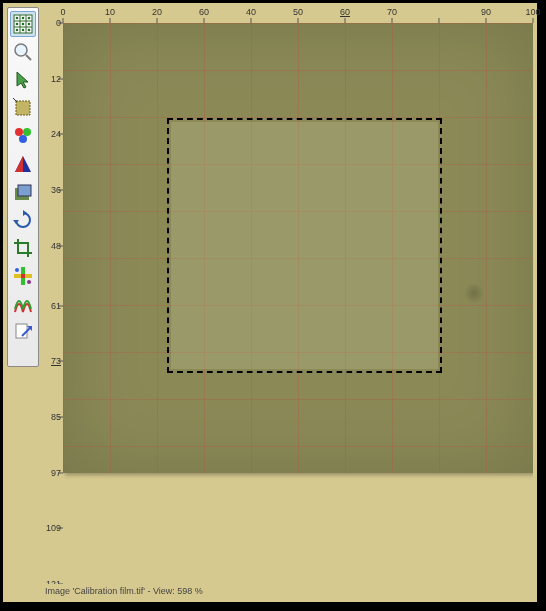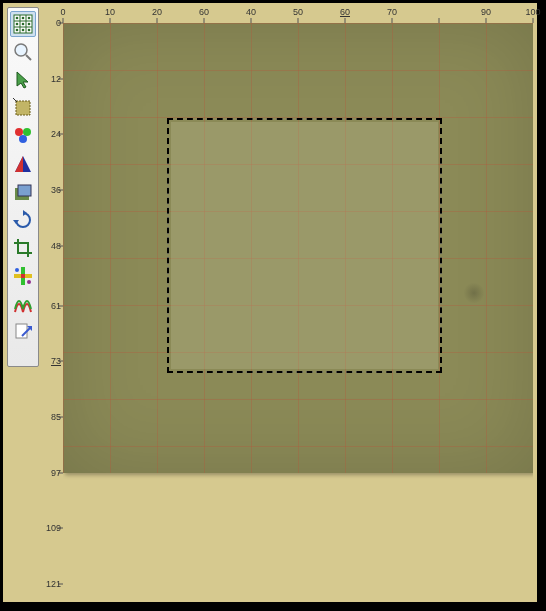--- a/index.html
+++ b/index.html
@@ -343,14 +343,17 @@
             <div class="grid-h" style="top: 423px;"></div>
           </div>
           <div class="smudge" style="left: 400px; top: 260px;"></div>
           <div class="selection" style="left: 104px; top: 95px; width: 275px; height: 255px;">
             <div class="selection-interior"></div>
           </div>
         </div>
       </div>
   </div>
 
+  <div class="status-bar">
+    <span>Image 'Calibration film.tif' - View: 598 %</span>
+  </div>
 
 </div>
 
 </body></html>

